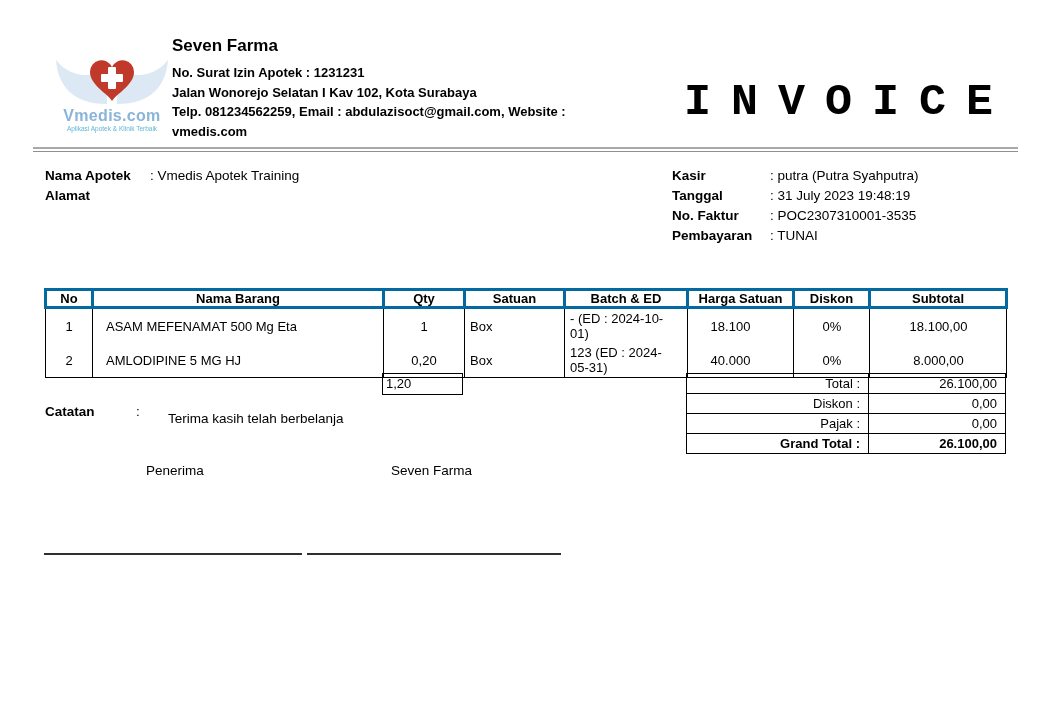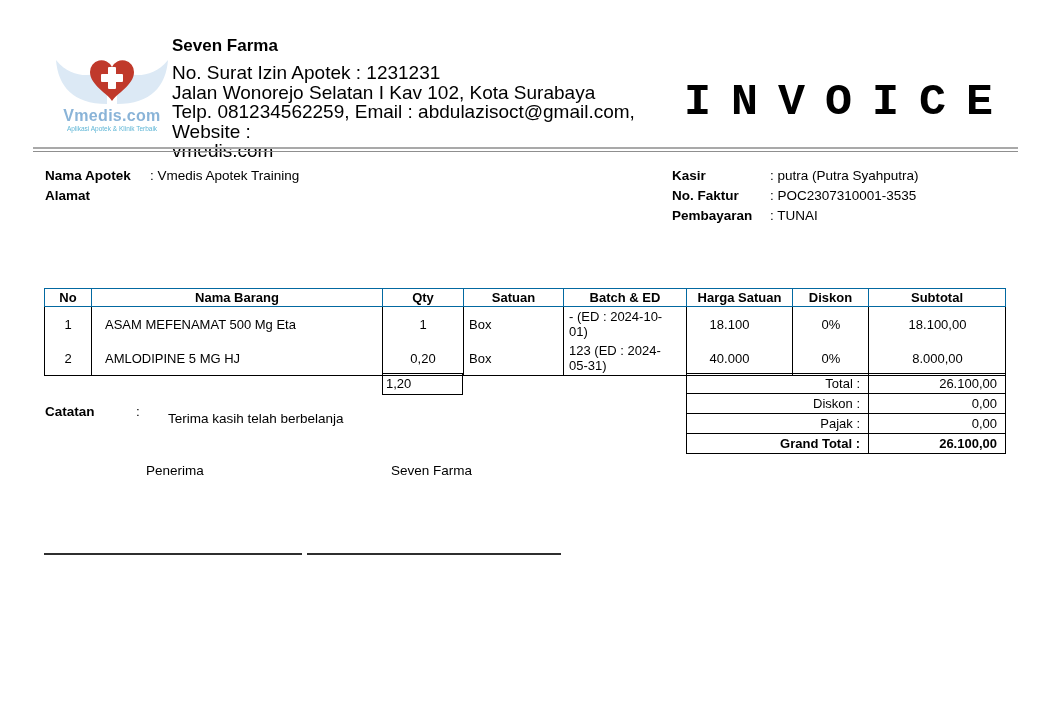--- a/index.html
+++ b/index.html
@@ -11,21 +11,21 @@
 
   
   .logo { position:absolute; left:50px; top:50px; width:124px; text-align:center; }
   .logo svg { display:block; margin:0 auto; }
   .logo-brand { font-weight:bold; font-size:16px; letter-spacing:.3px; line-height:16px; }
   .logo-tagline { font-size:6.5px; line-height:8px; margin-top:1px; }
 
   
   .company { position:absolute; left:172px; top:36px; width:470px; }
   .company-name { font-size:17px; font-weight:bold; margin-bottom:7px; }
-  .company-line { font-size:19px; font-weight:normal; line-height:19.5px; }
+  .company-line { font-size:13px; font-weight:bold; line-height:19.5px; }
 
   
   .invoice-title {
     position:absolute; left:684px; top:80px;
     font-family:"Liberation Mono", monospace; font-weight:bold;
     font-size:45px; letter-spacing:20px; line-height:45px; white-space:nowrap;
   }
 
   
   .divider { position:absolute; left:33px; top:147px; width:985px; height:5px;
@@ -35,21 +35,21 @@
   .info-block { position:absolute; font-size:13.5px; line-height:20px; }
   .info-left  { left:45px;  top:166px; }
   .info-right { left:672px; top:166px; }
   .info-row { display:flex; }
   .info-left  .info-label { font-weight:bold; width:105px; }
   .info-right .info-label { font-weight:bold; width:98px; }
 
   
   table { border-collapse:collapse; table-layout:fixed; }
   .items { position:absolute; left:44px; top:288px; width:961px; font-size:13px; }
-  .items th { border:1px solid #0369a1; font-weight:bold; height:18px; text-align:center; padding:0 2px; }
+  .items th { border:3px solid #0369a1; font-weight:bold; height:18px; text-align:center; padding:0 2px; }
   .items td { border-left:1px solid #000; border-right:1px solid #000; vertical-align:middle; padding:2px 8px; }
   .items tbody tr { height:34px; }
   .items tbody tr:last-child td { border-bottom:1px solid #000; }
   .c { text-align:center; }
   .l { text-align:left; }
   .r { text-align:center; }
   .pad-name  { padding-left:13px !important; }
   .pad-sm    { padding-left:5px !important; }
   .pad-harga { padding-right:28px !important; }
   .pad-std   { padding-right:7px !important; }
@@ -119,20 +119,24 @@
       <div class="info-label">Alamat</div>
     </div>
   </div>
 
   <div class="info-block info-right">
     <div class="info-row">
       <div class="info-label">Kasir</div>
       <div class="info-value">: putra (Putra Syahputra)</div>
     </div>
     <div class="info-row">
+      <div class="info-label">Tanggal</div>
+      <div class="info-value">: 31 July 2023 19:48:19</div>
+    </div>
+    <div class="info-row">
       <div class="info-label">No. Faktur</div>
       <div class="info-value">: POC2307310001-3535</div>
     </div>
     <div class="info-row">
       <div class="info-label">Pembayaran</div>
       <div class="info-value">: TUNAI</div>
     </div>
   </div>
 
   <table class="items">

